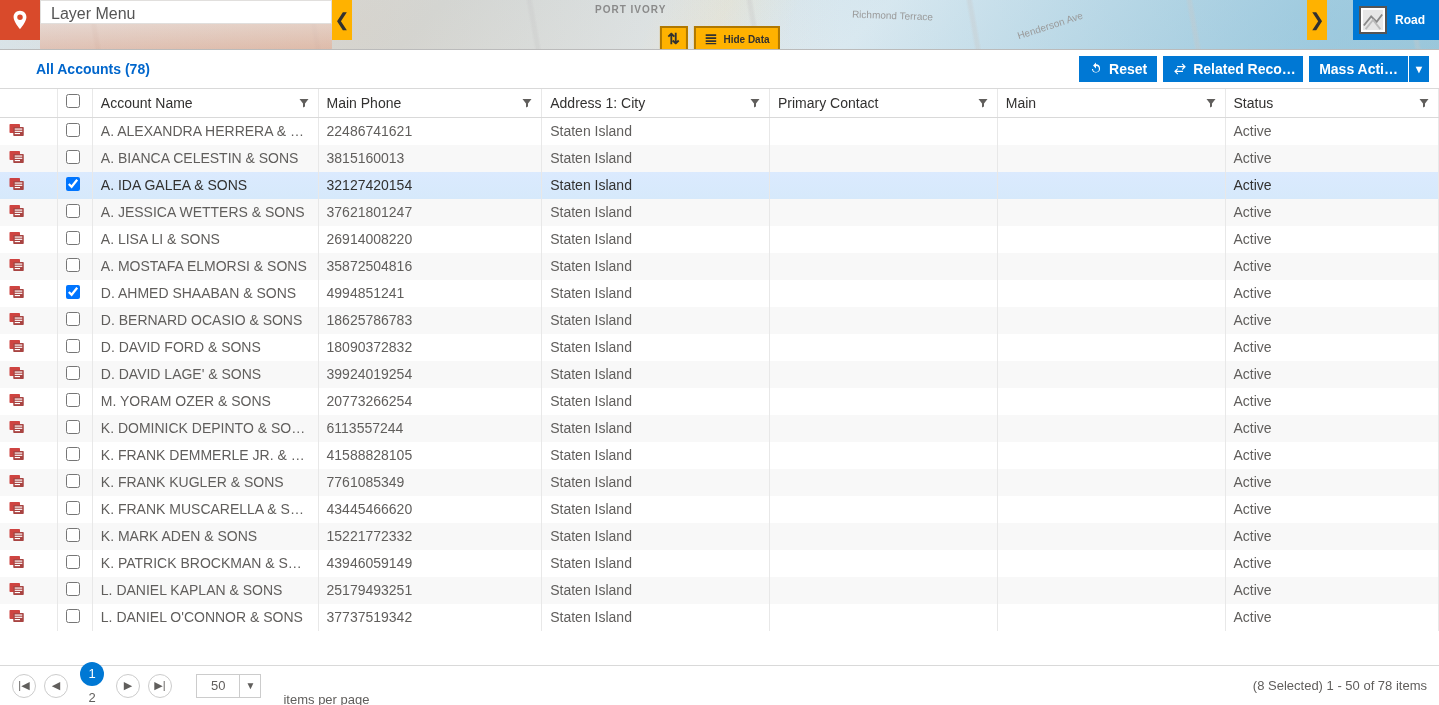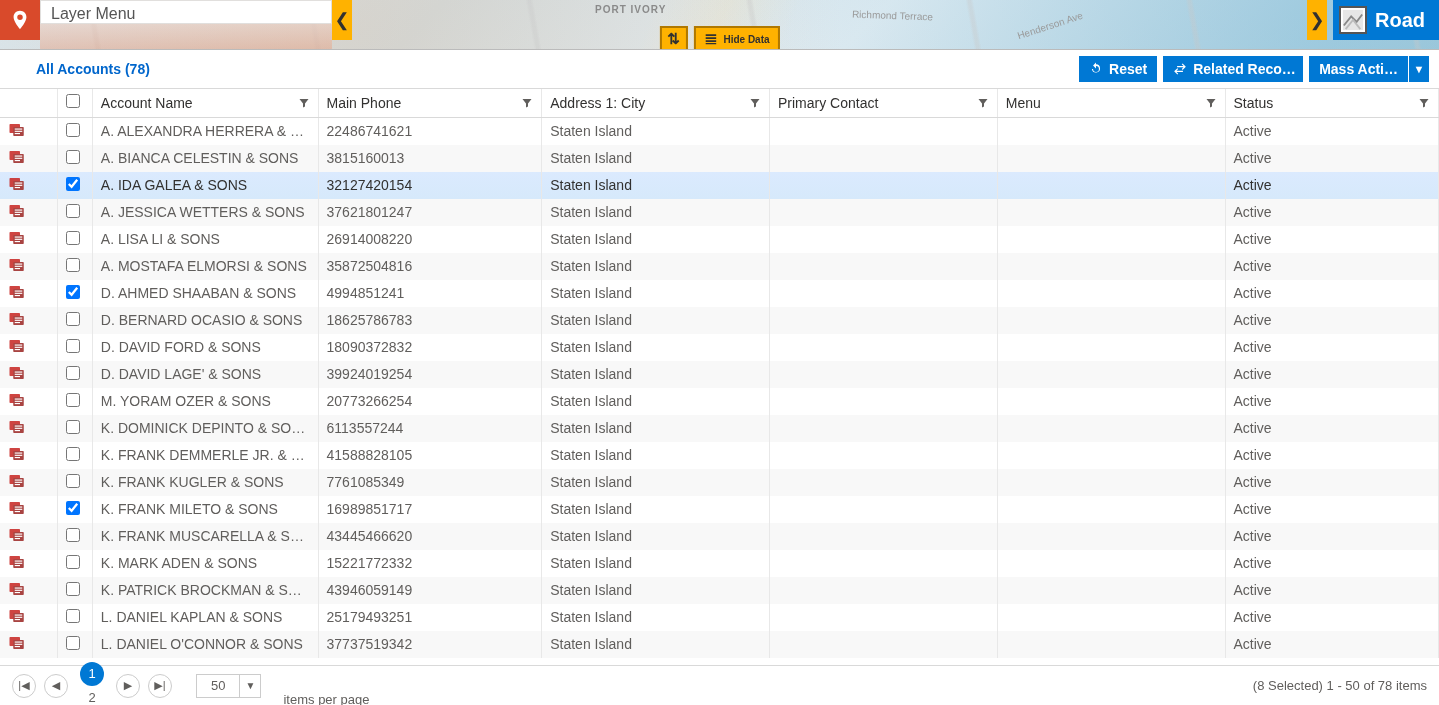--- a/index.html
+++ b/index.html
@@ -116,21 +116,21 @@
   .map-type {
     position: absolute; right: 0; top: 0; height: 40px;
     display: flex; align-items: center; gap: 8px;
     background: #0078d4; padding: 0 14px 0 6px;
   }
   .map-type .tile {
     width: 28px; height: 28px; background: #fff; border: 2px solid #555;
     display: flex; align-items: center; justify-content: center;
   }
   .map-type .tile svg { width: 22px; height: 22px; }
-  .map-type .label { color: #fff; font-weight: 700; font-size: 20px; }
+  .map-type .label { color: #fff; font-weight: 700; font-size: 12px; }
 
   
   .toolbar {
     display: flex; align-items: center; justify-content: space-between;
     padding: 6px 10px 6px 36px;
     background: #fff;
   }
   .toolbar .title { color: #0066cc; font-weight: 600; font-size: 14px; }
   .toolbar .actions { display: flex; gap: 6px; }
   .btn {
@@ -331,21 +331,21 @@
             <th class="col-contact">
               <div class="th-inner">
                   <span>Primary Contact</span>
                   <svg class="filter-icon" viewBox="0 0 24 24">
                     <path d="M3 4h18l-7 9v6l-4 2v-8z"></path>
                   </svg>
                 </div>
             </th>
             <th class="col-email">
               <div class="th-inner">
-                  <span>Menu</span>
+                  <span>Main</span>
                   <svg class="filter-icon" viewBox="0 0 24 24">
                     <path d="M3 4h18l-7 9v6l-4 2v-8z"></path>
                   </svg>
                 </div>
             </th>
             <th class="col-status">
               <div class="th-inner">
                   <span>Status</span>
                   <svg class="filter-icon" viewBox="0 0 24 24">
                     <path d="M3 4h18l-7 9v6l-4 2v-8z"></path>
@@ -580,36 +580,20 @@
               <td class="col-status">Active</td>
             </tr>
             <tr>
               <td class="col-actions"><span class="row-icon"><svg viewBox="0 0 24 20">
                     <rect x="2" y="2" width="14" height="12" rx="1" fill="#c9302c" opacity="0.9"></rect>
                     <rect x="7" y="6" width="14" height="12" rx="1" fill="#a94442"></rect>
                     <rect x="9" y="8" width="10" height="1.5" fill="#fff"></rect>
                     <rect x="9" y="11" width="10" height="1.5" fill="#fff"></rect>
                     <rect x="9" y="14" width="7" height="1.5" fill="#fff"></rect>
                   </svg></span></td>
-              <td class="col-cb"><input type="checkbox" checked="" style=""></td>
-              <td class="col-name">K. FRANK MILETO &amp; SONS</td>
-              <td class="col-phone">16989851717</td>
-              <td class="col-city">Staten Island</td>
-              <td class="col-contact"></td>
-              <td class="col-email"></td>
-              <td class="col-status">Active</td>
-            </tr>
-            <tr>
-              <td class="col-actions"><span class="row-icon"><svg viewBox="0 0 24 20">
-                    <rect x="2" y="2" width="14" height="12" rx="1" fill="#c9302c" opacity="0.9"></rect>
-                    <rect x="7" y="6" width="14" height="12" rx="1" fill="#a94442"></rect>
-                    <rect x="9" y="8" width="10" height="1.5" fill="#fff"></rect>
-                    <rect x="9" y="11" width="10" height="1.5" fill="#fff"></rect>
-                    <rect x="9" y="14" width="7" height="1.5" fill="#fff"></rect>
-                  </svg></span></td>
               <td class="col-cb"><input type="checkbox" style=""></td>
               <td class="col-name">K. FRANK MUSCARELLA &amp; SONS</td>
               <td class="col-phone">43445466620</td>
               <td class="col-city">Staten Island</td>
               <td class="col-contact"></td>
               <td class="col-email"></td>
               <td class="col-status">Active</td>
             </tr>
             <tr>
               <td class="col-actions"><span class="row-icon"><svg viewBox="0 0 24 20">

